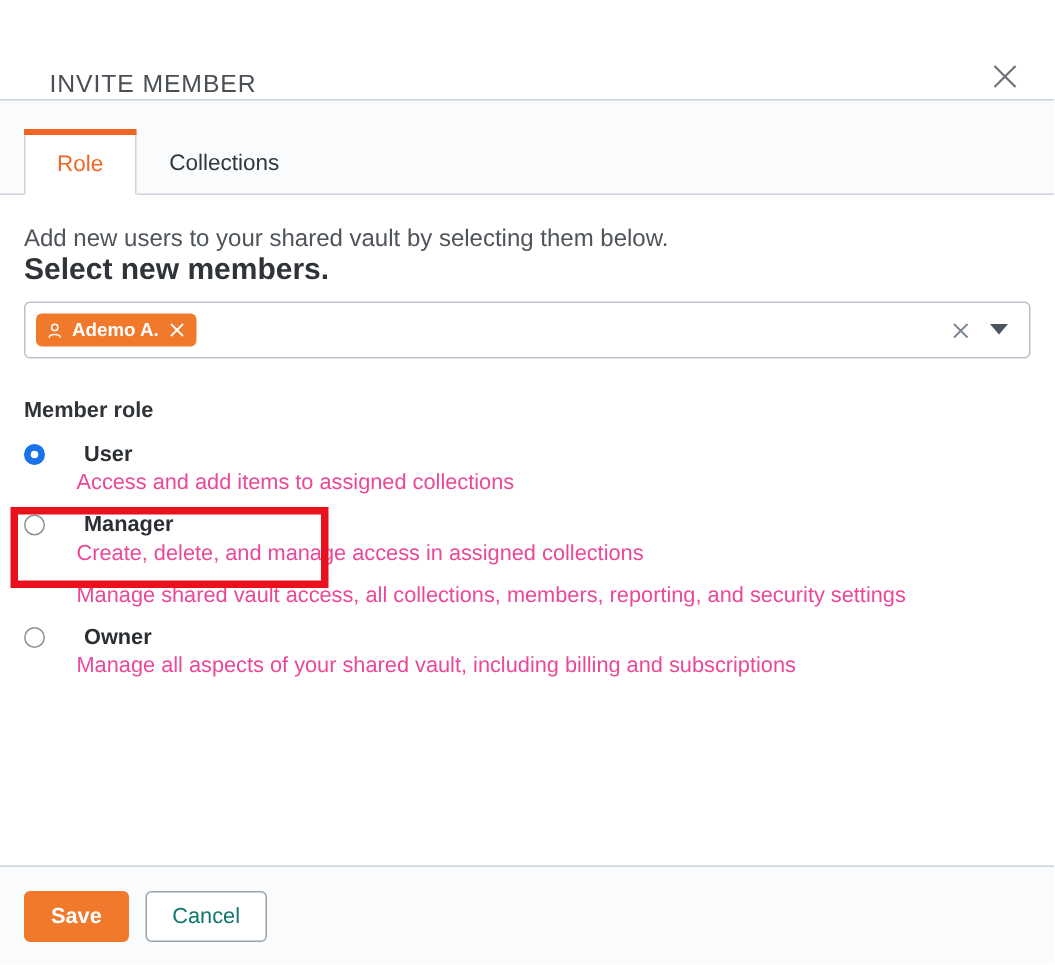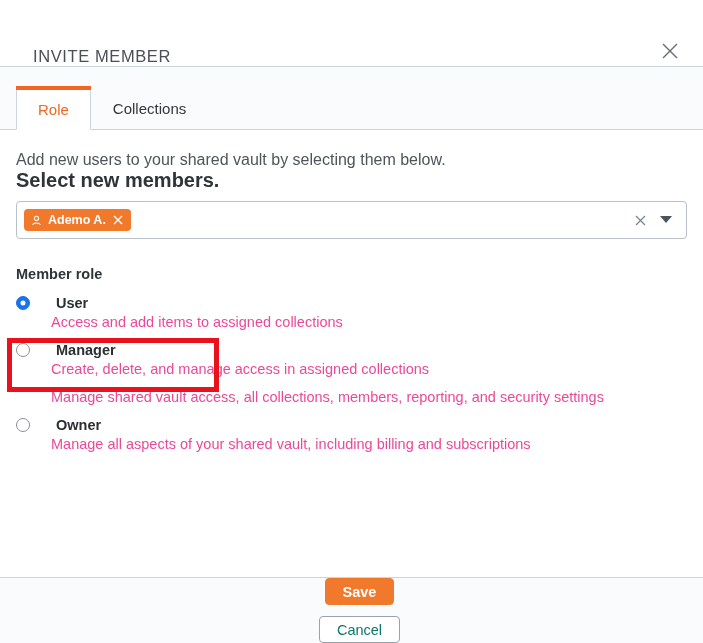--- a/index.html
+++ b/index.html
@@ -233,21 +233,20 @@
     right: 0;
     bottom: 0;
     height: 66px;
     box-sizing: border-box;
     background: #fafbfc;
     border-top: 1px solid #ccd4dd;
     display: flex;
     align-items: center;
     padding-left: 16px;
     gap: 11px;
-    flex-direction: column;
   }
   .btn {
     height: 34px;
     box-sizing: border-box;
     border-radius: 4px;
     font-size: 14.5px;
     display: inline-flex;
     align-items: center;
     justify-content: center;
     cursor: pointer;

